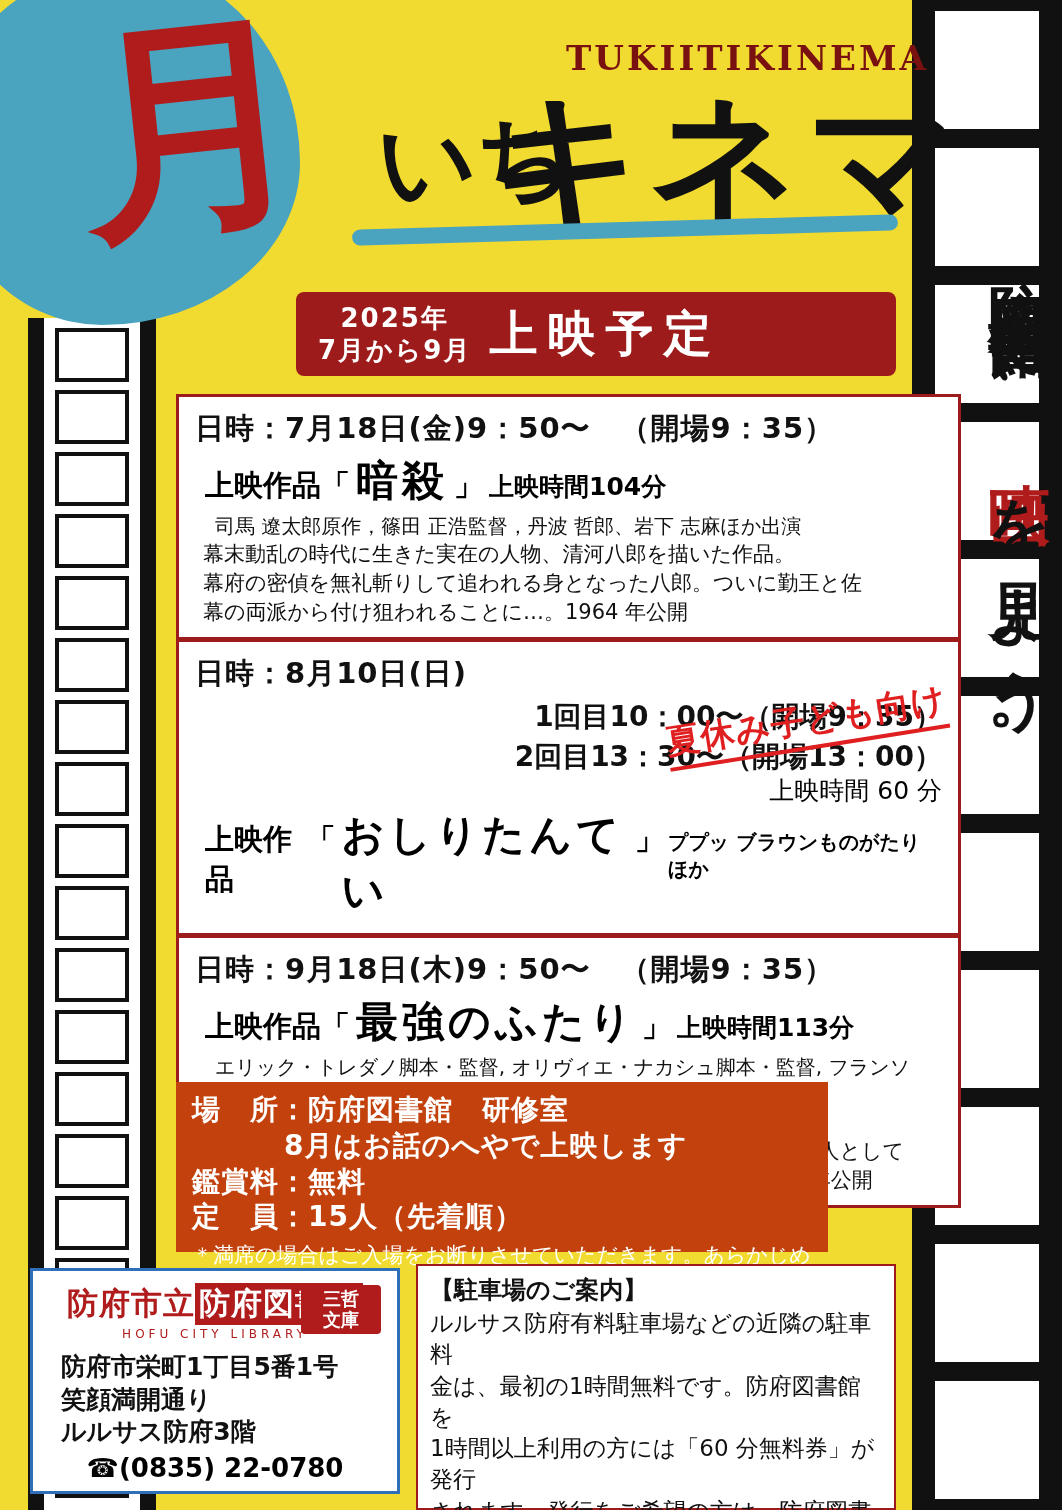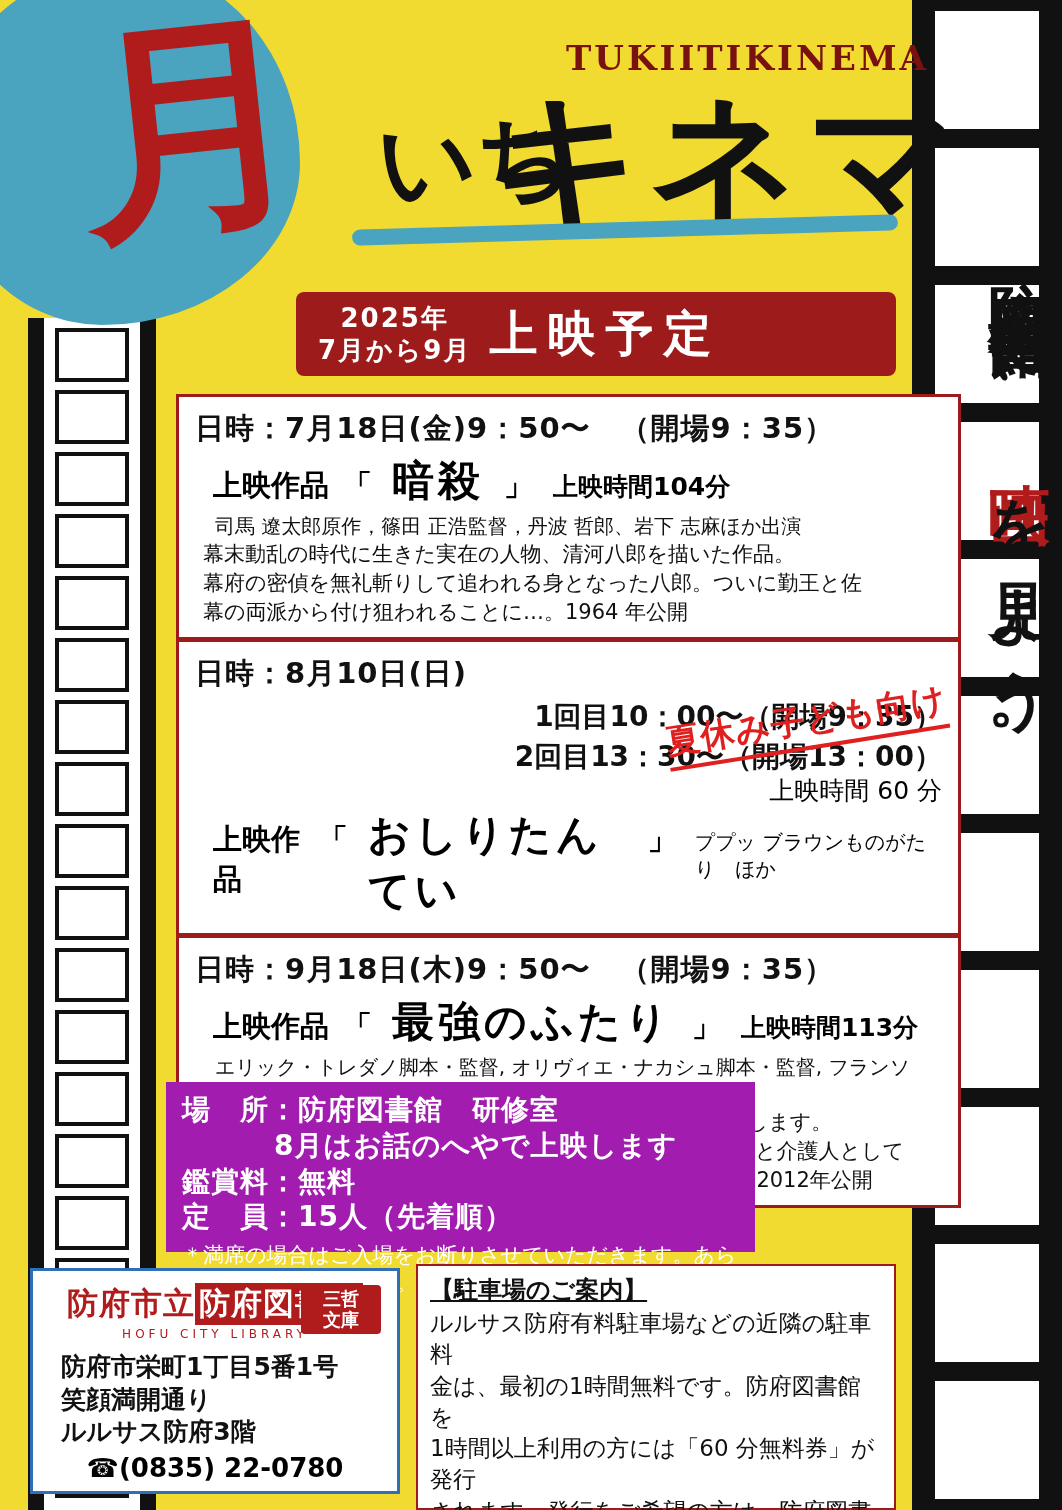--- a/index.html
+++ b/index.html
@@ -197,23 +197,22 @@
   .line-sub {
     font-size: 28px;
     font-weight: bold;
     color: #111;
     margin-bottom: 2px;
     text-align: right;
   }
   .title-row {
     display: flex;
     align-items: baseline;
-    margin-left: 18px;
+    margin-left: 10px;
     margin-bottom: 4px;
-    gap: 14px;
   }
   .title-row .lbl { font-size: 29px; font-weight: bold; }
   .title-row .movie {
     font-size: 42px;
     font-weight: bold;
     letter-spacing: 4px;
     margin: 0 6px;
   }
   .title-row .dur { font-size: 25px; font-weight: bold; margin-left: 6px; }
   .cast {
@@ -244,30 +243,31 @@
   }
   .inline-right {
     text-align: right;
     font-size: 25px;
     font-weight: normal;
     margin-top: -4px;
   }
   .sub-note {
     font-size: 20px;
     margin-left: 4px;
+    font-weight: bold;
   }
 
   
   .infobox {
     position: absolute;
-    left: 166px;
+    left: 176px;
     top: 1082px;
-    width: 589px;
+    width: 652px;
     height: 170px;
-    background: #a21caf;
+    background: #c2410c;
     color: #ffffff;
     box-sizing: border-box;
     padding: 10px 16px;
   }
   .infobox .row {
     font-size: 28px;
     font-weight: bold;
     letter-spacing: 1px;
     line-height: 1.28;
   }
@@ -348,21 +348,20 @@
     height: 246px;
     background: #ffffff;
     border: 2px solid #9e1b1b;
     box-sizing: border-box;
     padding: 8px 12px;
   }
   .park-title {
     font-size: 24px;
     font-weight: bold;
     color: #111;
-    text-decoration: underline;
   }
   .park-body {
     font-size: 23px;
     line-height: 1.36;
     color: #111;
     white-space: pre-line;
     margin-top: 2px;
   }
 </style>
 </head>

